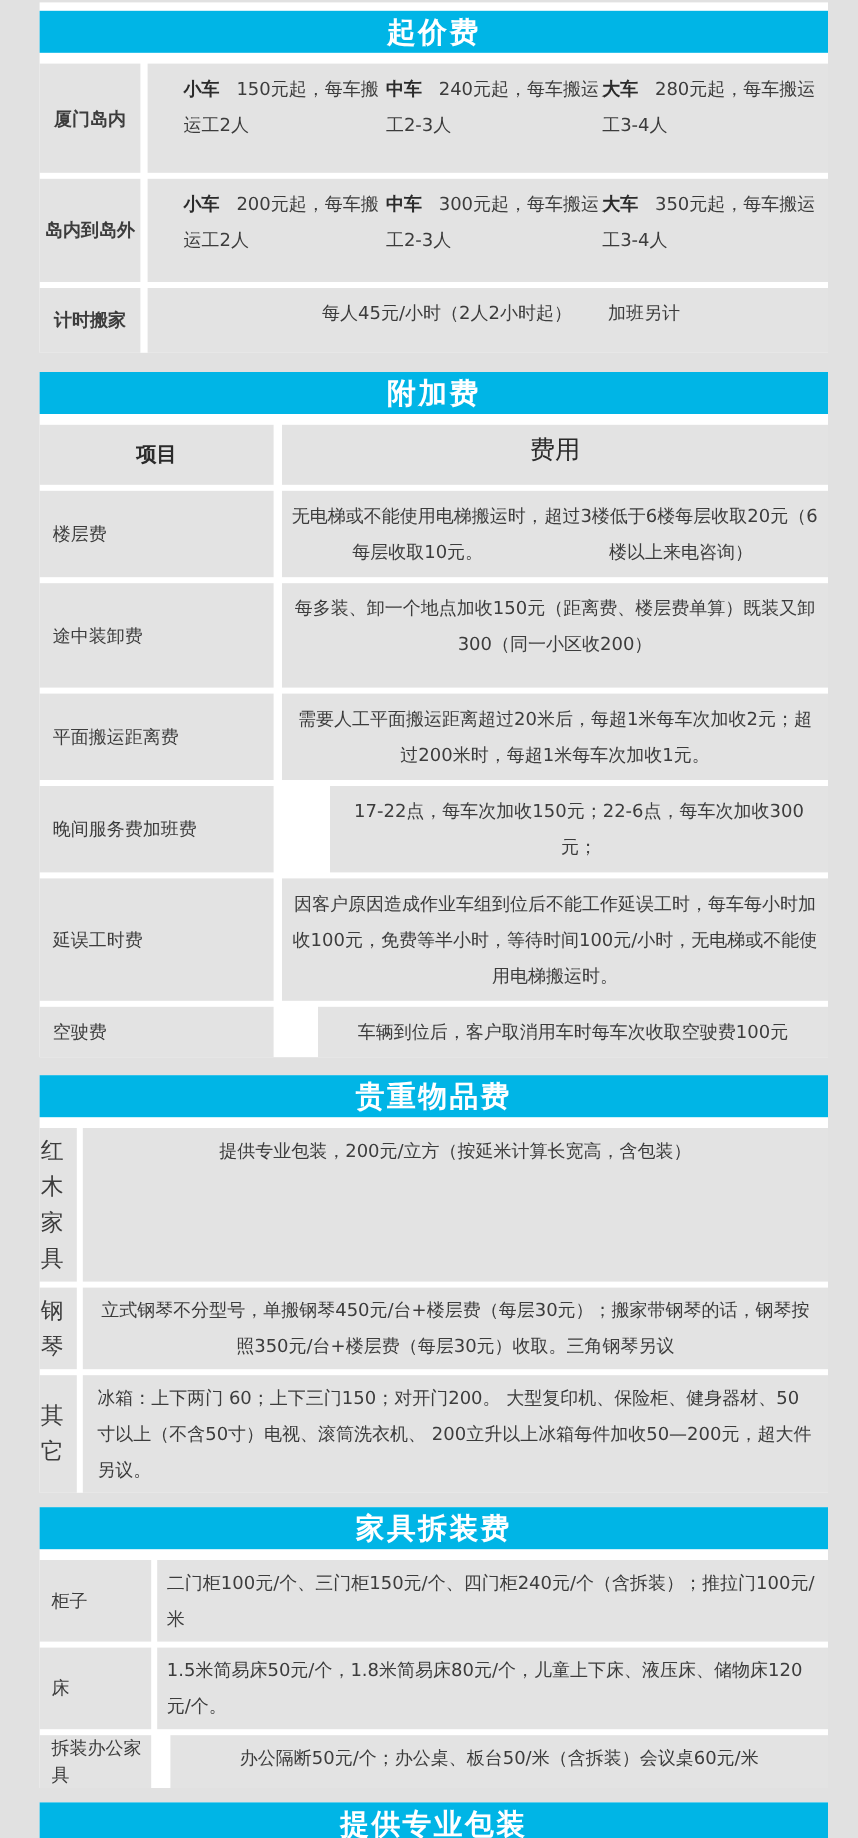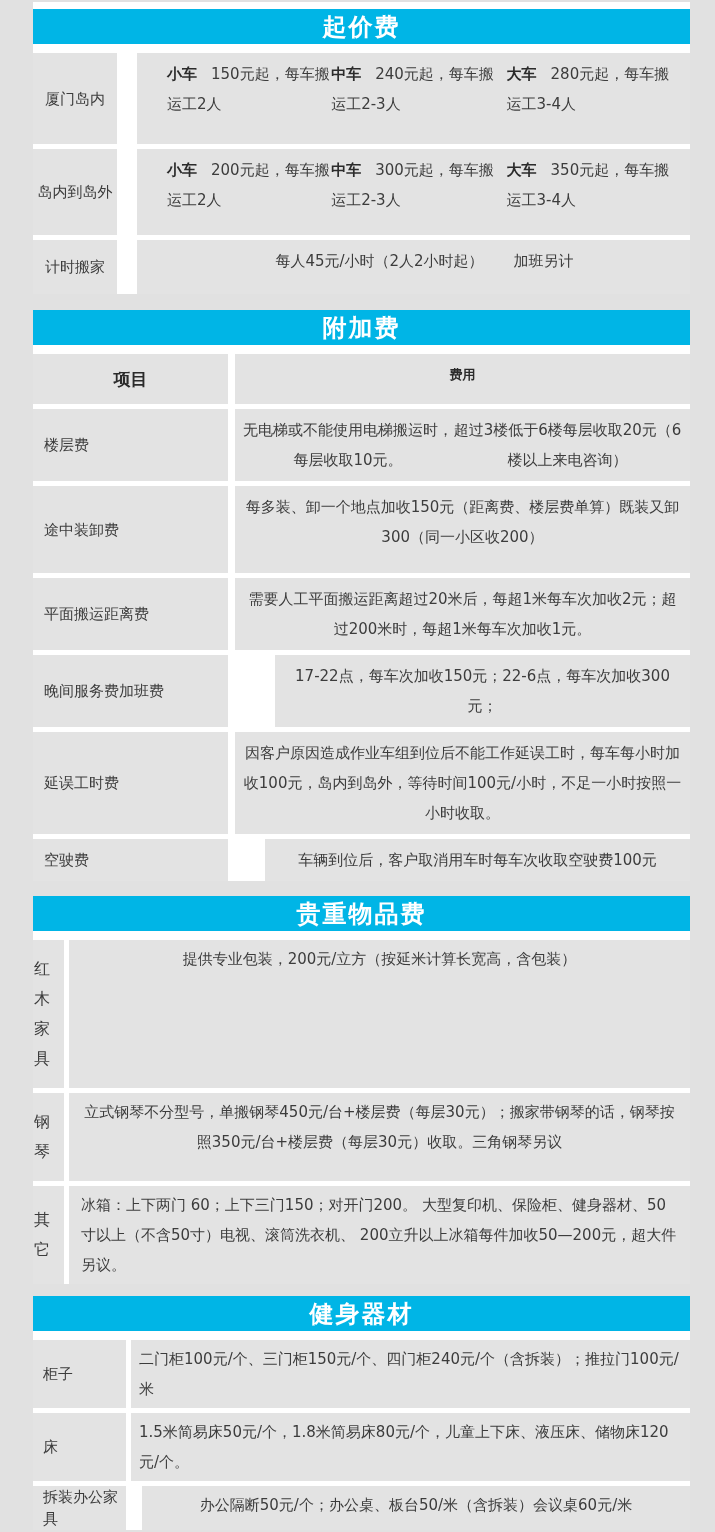--- a/index.html
+++ b/index.html
@@ -33,42 +33,42 @@
     display:flex; align-items:center;
     line-height:22px;
   }
   .val {
     background:#e3e3e3; flex:1;
     display:flex; justify-content:center;
     line-height:30px;
   }
 
   
-  .s1 .lbl { width:84px; margin-right:20px; justify-content:center; }
+  .s1 .lbl { width:84px; margin-right:6px; justify-content:center;font-weight:bold; }
   .s1 .val { padding:6px 8px 6px 30px; text-align:left; }
   .s1 .r1 { min-height:91px; }
   .s1 .r2 { min-height:86px; }
   .s1 .r3 { min-height:54px; }
   .veh { font-weight:bold; color:#2b2b2b; margin-right:14px; }
 
   
   .s2 .lbl { width:195px; margin-right:7px; padding-left:11px; }
   .s2 .val { padding:6px 8px; text-align:center; }
   .s2 .hdr { min-height:50px; }
   .s2 .hdr .lbl { justify-content:center; padding-left:0; font-weight:bold; font-size:17px; color:#2b2b2b; }
-  .s2 .hdr .val { font-weight:bold; font-size:13px; color:#2b2b2b; }
+  .s2 .hdr .val { font-weight:normal; font-size:21px; color:#2b2b2b; }
   .s2 .r1 { min-height:68px; }
   .s2 .r2 { min-height:87px; }
   .s2 .r3 { min-height:63px; }
   .s2 .r4 { min-height:34px;gap:40px; }
   .s2 .r5 { min-height:87px; }
   .s2 .r6 { min-height:38px;gap:30px; }
 
   
-  .s3 .lbl { width:31px; margin-right:5px; padding:14px 1px; font-size:16px; line-height:30px; justify-content:center; text-align:left; }
+  .s3 .lbl { width:31px; margin-right:5px; padding:4px 1px; font-size:19px; line-height:30px; justify-content:center; text-align:left; }
   .s3 .val { padding:4px 12px; text-align:center; }
   .s3 .r3v { text-align:left; }
   .s3 .row { min-height:62px; }
 
   
   .s4 .lbl { width:93px; margin-right:5px; padding-left:10px; }
   .s4 .val { padding:4px 8px; }
   .s4 .r1 { min-height:62px; }
   .s4 .r2 { min-height:62px; }
   .s4 .r3 { min-height:38px;gap:11px; }
@@ -136,21 +136,21 @@
     </div>
     <div class="row r4">
       <div class="lbl">晚间服务费加班费</div>
       <div class="val">
           <div>17-22点，每车次加收150元；22-6点，每车次加收300元；</div>
         </div>
     </div>
     <div class="row r5">
       <div class="lbl">延误工时费</div>
       <div class="val">
-          <div>因客户原因造成作业车组到位后不能工作延误工时，每车每小时加收100元，岛内到岛外，等待时间100元/小时，不足一小时按照一小时收取。</div>
+          <div>因客户原因造成作业车组到位后不能工作延误工时，每车每小时加收100元，免费等半小时，等待时间100元/小时，无电梯或不能使用电梯搬运时。</div>
         </div>
     </div>
     <div class="row r6">
       <div class="lbl">空驶费</div>
       <div class="val">
           <div>车辆到位后，客户取消用车时每车次收取空驶费100元</div>
         </div>
     </div>
   </div>
 
@@ -170,21 +170,21 @@
     </div>
     <div class="row">
       <div class="lbl">其它</div>
       <div class="val r3v">
           <div>冰箱：上下两门 60；上下三门150；对开门200。 大型复印机、保险柜、健身器材、50寸以上（不含50寸）电视、滚筒洗衣机、 200立升以上冰箱每件加收50—200元，超大件另议。</div>
         </div>
     </div>
   </div>
 
   <div class="section s4 gap12">
-    <div class="banner">健身器材</div>
+    <div class="banner">家具拆装费</div>
     <div class="row r1">
       <div class="lbl">柜子</div>
       <div class="val">
           <div>二门柜100元/个、三门柜150元/个、四门柜240元/个（含拆装）；推拉门100元/米</div>
         </div>
     </div>
     <div class="row r2">
       <div class="lbl">床</div>
       <div class="val">
           <div>1.5米简易床50元/个，1.8米简易床80元/个，儿童上下床、液压床、储物床120元/个。</div>

